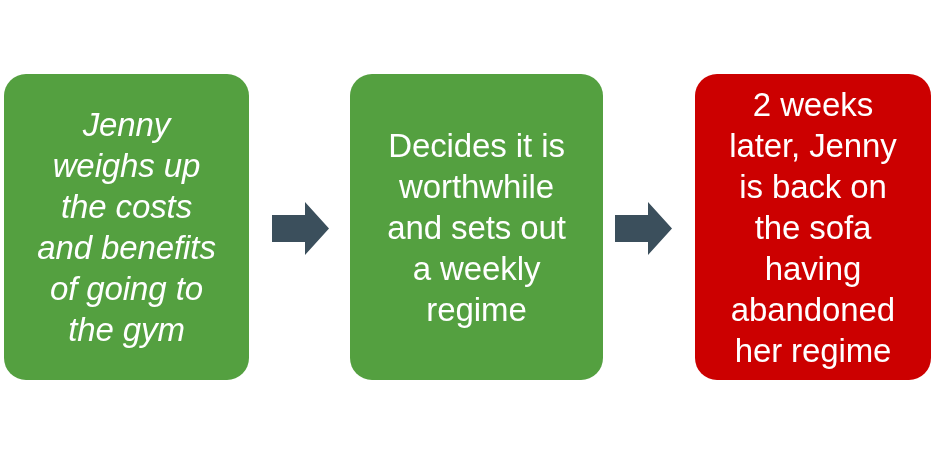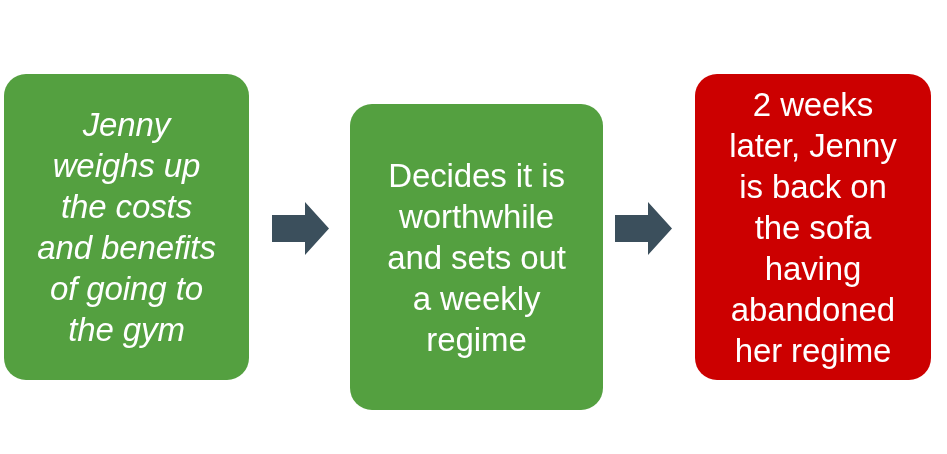--- a/index.html
+++ b/index.html
@@ -87,21 +87,21 @@
 and benefits
 of going to
 the gym</div>
 
   <div class="flow-arrow arrow-1">
     <svg viewBox="0 0 57 53" preserveAspectRatio="none">
       <polygon points="0,13 33,13 33,0 57,26.5 33,53 33,40 0,40" fill="#3B4F5C"></polygon>
     </svg>
   </div>
 
-  <div class="flow-box step-2" style="background: rgb(84, 160, 64); margin-top: 30px;">Decides it is
+  <div class="flow-box step-2" style="background: rgb(84, 160, 64);">Decides it is
 worthwhile
 and sets out
 a weekly
 regime</div>
 
   <div class="flow-arrow arrow-2">
     <svg viewBox="0 0 57 53" preserveAspectRatio="none">
       <polygon points="0,13 33,13 33,0 57,26.5 33,53 33,40 0,40" fill="#3B4F5C"></polygon>
     </svg>
   </div>

